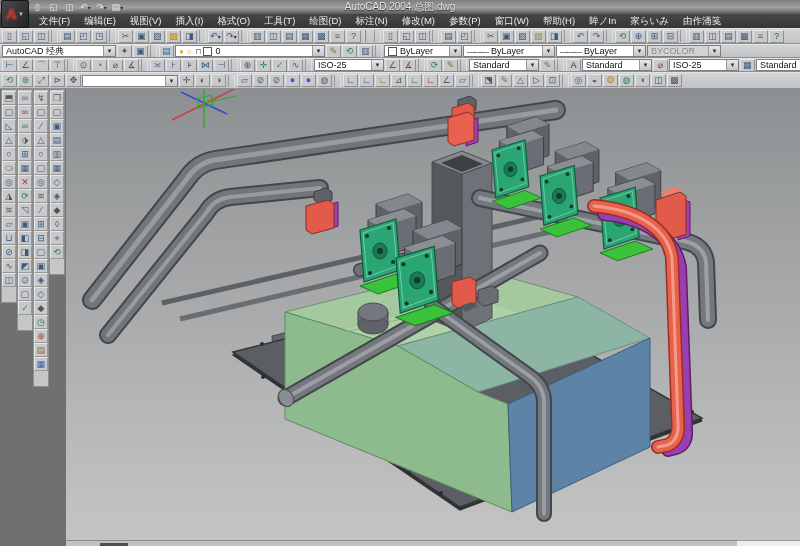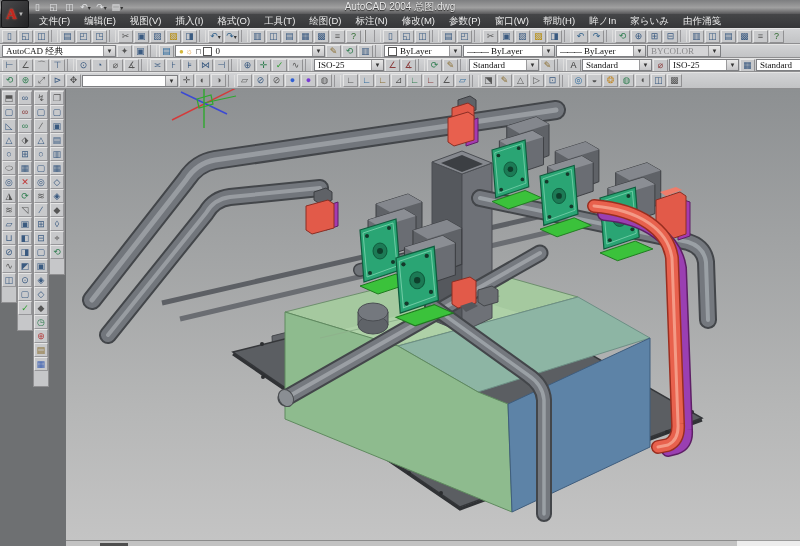--- a/index.html
+++ b/index.html
@@ -36,21 +36,21 @@
   .mini-arrow{font-size:6px;color:#333;margin-left:0px;}
   .tsep{width:5px;height:12px;flex:none;border-left:1px solid #97979a;border-right:1px solid #dedede;margin:0 1px;}
   .grip{width:4px;height:12px;flex:none;border-left:2px ridge #d8d8d8;margin:0 2px;}
   .combo{height:12px;background:#fff;border:1px solid #7e7f82;display:inline-flex;align-items:center;
     box-sizing:border-box;font-size:9px;color:#111;padding-left:3px;flex:none;position:relative;}
   .combo .arr{margin-left:auto;width:11px;height:100%;background:linear-gradient(#e8e8e8,#c6c6c8);
     border-left:1px solid #9a9a9c;display:flex;align-items:center;justify-content:center;font-size:6px;color:#333;}
   .combo .swatch{width:7px;height:7px;border:1px solid #555;background:#fff;margin-right:3px;flex:none;}
   .combo .lsample{letter-spacing:-1px;margin-right:3px;color:#000;font-size:8px;}
   .combo.disabled{background:#d4d4d6;color:#8a8a8c;}
-  .combo .val{white-space:nowrap;overflow:hidden;font-family:Liberation Serif, serif;}
+  .combo .val{white-space:nowrap;overflow:hidden;}
 
   
   #dock{position:absolute;left:0;top:89px;width:66px;height:457px;background:#6e7072;}
   .vcol{position:absolute;width:16px;background:#c6c7c9;border:1px solid #8f8f91;box-sizing:border-box;
     display:flex;flex-direction:column;align-items:center;padding-top:1px;}
   .vbtn{width:14px;height:14px;flex:none;display:flex;align-items:center;justify-content:center;
     border:1px solid;border-color:#e6e6e6 #97979a #97979a #e6e6e6;background:#c8c9cb;box-sizing:border-box;margin-bottom:0px;}
   .vbtn .g{font-size:9px;line-height:9px;color:#3a5a80;}
 
   

